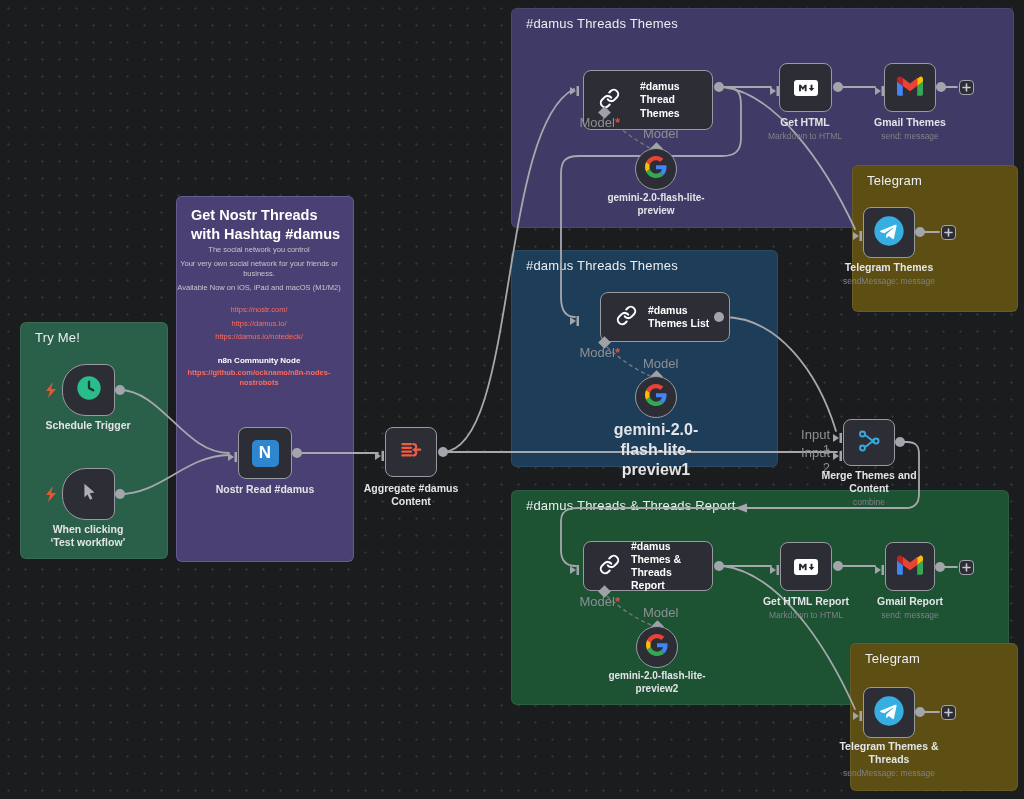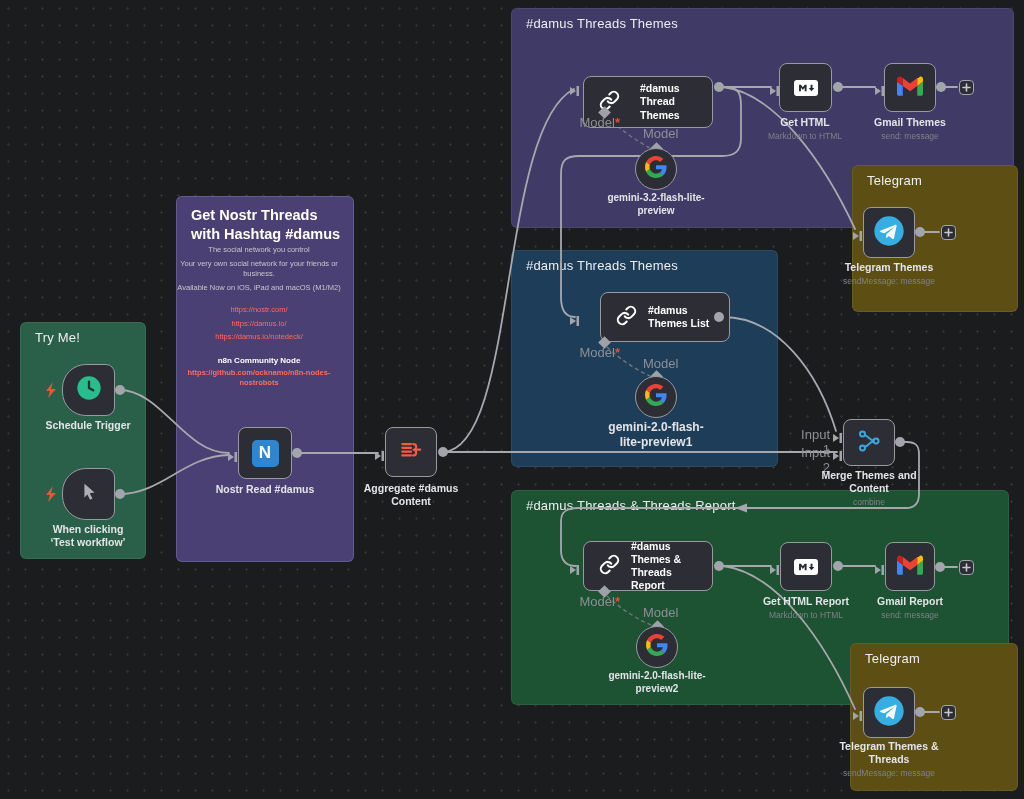--- a/index.html
+++ b/index.html
@@ -47,21 +47,21 @@
   <div class="layer-groups">
     <div class="group" style="left:511px;top:8px;width:503px;height:220px;background:#3f3a66;">
       <div class="group-title">#damus Threads Themes</div>
     </div>
     <div class="group" style="left:511px;top:250px;width:267px;height:217px;background:#1d3d59;">
       <div class="group-title">#damus Threads Themes</div>
     </div>
     <div class="group" style="left:511px;top:490px;width:498px;height:215px;background:#1d5233;">
       <div class="group-title">#damus Threads &amp; Threads Report</div>
     </div>
-    <div class="group" style="left:20px;top:322px;width:126px;height:237px;background:#2a6049;">
+    <div class="group" style="left:20px;top:322px;width:148px;height:237px;background:#2a6049;">
       <div class="group-title">Try Me!</div>
     </div>
     <div class="group" style="left:176px;top:196px;width:178px;height:366px;background:#4a4073;border:1px solid rgba(180,170,230,0.25);">
       <div class="sticky-title">Get Nostr Threads with Hashtag #damus</div>
       <div class="sticky-body">
         <div class="p">The social network you control</div>
         <div class="p">Your very own social network for your friends or business.</div>
         <div class="p">Available Now on iOS, iPad and macOS (M1/M2)</div>
         <div class="gap"></div>
         <a class="link">https://nostr.com/</a>
@@ -163,21 +163,21 @@
           </svg></span>
     </div>
     <div class="out" style="left:438px;top:447px;"></div>
     <div class="lbl" style="left:356px;top:482px;width:110px;">Aggregate #damus Content</div>
 
     <div class="pin" style="left:570px;top:82px;">
       <svg width="9" height="10">
           <path d="M0 1 L6 5 L0 9 Z" fill="#a3a5ac"></path>
           <rect x="6.5" y="0" width="2.5" height="10" fill="#a3a5ac"></rect>
         </svg></div>
-    <div class="n wide" style="left:583px;top:76px;width:130px;height:52px;gap:20px;">
+    <div class="n wide" style="left:583px;top:70px;width:130px;height:60px;gap:20px;">
       <span><svg width="21" height="21" viewBox="0 0 24 24" stroke="#ffffff" stroke-width="2.3" fill="none" stroke-linecap="round">
             <path d="M10 13a5 5 0 0 0 7.54.54l3-3a5 5 0 0 0-7.07-7.07l-1.72 1.71"></path>
             <path d="M14 11a5 5 0 0 0-7.54-.54l-3 3a5 5 0 0 0 7.07 7.07l1.71-1.71"></path>
           </svg></span>
       <span class="wlbl">#damus Thread Themes</span>
     </div>
     <div class="out" style="left:714px;top:82px;"></div>
     <div class="dia" style="left:600px;top:108px;"></div>
     <div class="tiny right" style="left:578px;top:115px;width:42px;"><span>Model</span><span class="req">*</span></div>
     <div class="tiny" style="left:643px;top:126px;">Model</div>
@@ -223,21 +223,21 @@
 
     <div class="dia" style="left:652px;top:144px;"></div>
     <div class="n round" style="left:635px;top:148px;width:42px;height:42px;">
       <span><svg width="22" height="22" viewBox="0 0 48 48">
             <path fill="#EA4335" d="M24 9.5c3.54 0 6.71 1.22 9.21 3.6l6.85-6.85C35.9 2.38 30.47 0 24 0 14.62 0 6.51 5.38 2.56 13.22l7.98 6.19C12.43 13.72 17.74 9.5 24 9.5z"></path>
             <path fill="#4285F4" d="M46.98 24.55c0-1.57-.15-3.09-.38-4.55H24v9.02h12.94c-.58 2.96-2.26 5.48-4.78 7.18l7.73 6c4.51-4.18 7.09-10.36 7.09-17.65z"></path>
             <path fill="#FBBC05" d="M10.53 28.59c-.48-1.45-.76-2.99-.76-4.59s.27-3.14.76-4.59l-7.98-6.19C.92 16.46 0 20.12 0 24c0 3.88.92 7.54 2.56 10.78l7.97-6.19z"></path>
             <path fill="#34A853" d="M24 48c6.48 0 11.93-2.13 15.89-5.81l-7.73-6c-2.15 1.45-4.92 2.3-8.16 2.3-6.26 0-11.57-4.22-13.47-9.91l-7.98 6.19C6.51 42.62 14.62 48 24 48z"></path>
           </svg></span>
     </div>
-    <div class="lbl" style="left:600px;top:192px;width:112px;font-size:10px;">gemini-3.2-flash-lite-preview</div>
+    <div class="lbl" style="left:600px;top:192px;width:112px;font-size:10px;">gemini-2.0-flash-lite-preview</div>
 
     <div class="pin" style="left:570px;top:312px;">
       <svg width="9" height="10">
           <path d="M0 1 L6 5 L0 9 Z" fill="#a3a5ac"></path>
           <rect x="6.5" y="0" width="2.5" height="10" fill="#a3a5ac"></rect>
         </svg></div>
     <div class="n wide" style="left:600px;top:292px;width:130px;height:50px;">
       <span><svg width="21" height="21" viewBox="0 0 24 24" stroke="#ffffff" stroke-width="2.3" fill="none" stroke-linecap="round">
             <path d="M10 13a5 5 0 0 0 7.54.54l3-3a5 5 0 0 0-7.07-7.07l-1.72 1.71"></path>
             <path d="M14 11a5 5 0 0 0-7.54-.54l-3 3a5 5 0 0 0 7.07 7.07l1.71-1.71"></path>
@@ -251,21 +251,21 @@
 
     <div class="dia" style="left:652px;top:372px;"></div>
     <div class="n round" style="left:635px;top:376px;width:42px;height:42px;">
       <span><svg width="22" height="22" viewBox="0 0 48 48">
             <path fill="#EA4335" d="M24 9.5c3.54 0 6.71 1.22 9.21 3.6l6.85-6.85C35.9 2.38 30.47 0 24 0 14.62 0 6.51 5.38 2.56 13.22l7.98 6.19C12.43 13.72 17.74 9.5 24 9.5z"></path>
             <path fill="#4285F4" d="M46.98 24.55c0-1.57-.15-3.09-.38-4.55H24v9.02h12.94c-.58 2.96-2.26 5.48-4.78 7.18l7.73 6c4.51-4.18 7.09-10.36 7.09-17.65z"></path>
             <path fill="#FBBC05" d="M10.53 28.59c-.48-1.45-.76-2.99-.76-4.59s.27-3.14.76-4.59l-7.98-6.19C.92 16.46 0 20.12 0 24c0 3.88.92 7.54 2.56 10.78l7.97-6.19z"></path>
             <path fill="#34A853" d="M24 48c6.48 0 11.93-2.13 15.89-5.81l-7.73-6c-2.15 1.45-4.92 2.3-8.16 2.3-6.26 0-11.57-4.22-13.47-9.91l-7.98 6.19C6.51 42.62 14.62 48 24 48z"></path>
           </svg></span>
     </div>
-    <div class="lbl" style="left:600px;top:420px;width:112px;font-size:12px;">gemini-2.0-flash-lite-preview1</div>
+    <div class="lbl" style="left:600px;top:420px;width:112px;font-size:16px;">gemini-2.0-flash-lite-preview1</div>
 
     <div class="tiny right" style="left:800px;top:427px;width:30px;">Input 1</div>
     <div class="tiny right" style="left:800px;top:445px;width:30px;">Input 2</div>
     <div class="pin" style="left:833px;top:429px;">
       <svg width="9" height="10">
           <path d="M0 1 L6 5 L0 9 Z" fill="#a3a5ac"></path>
           <rect x="6.5" y="0" width="2.5" height="10" fill="#a3a5ac"></rect>
         </svg></div>
     <div class="pin" style="left:833px;top:447px;">
       <svg width="9" height="10">

